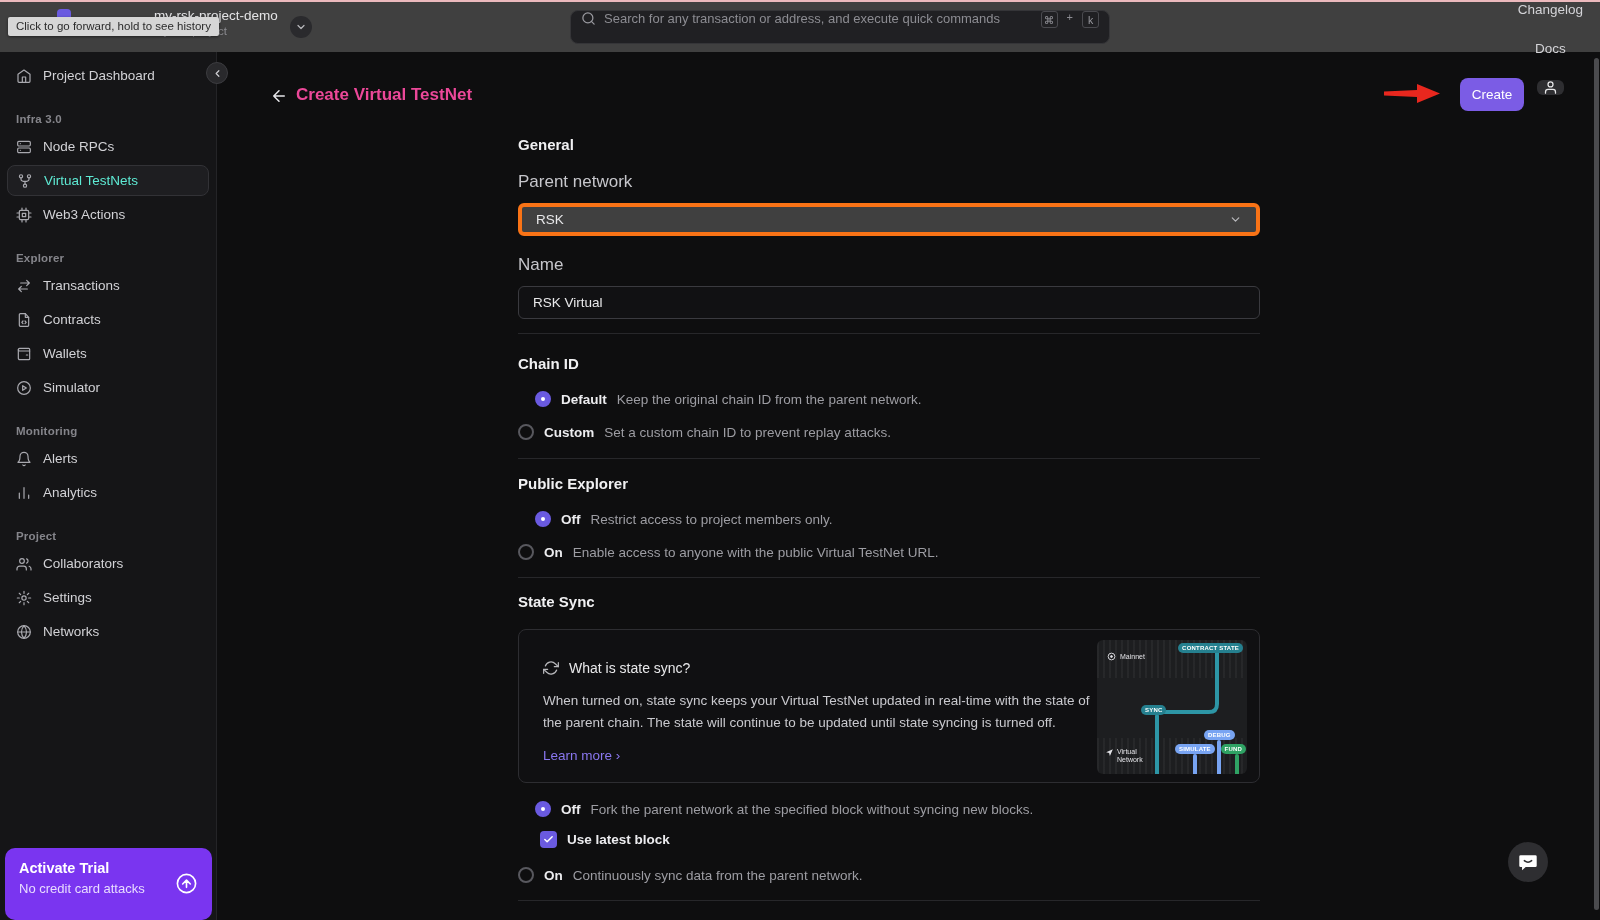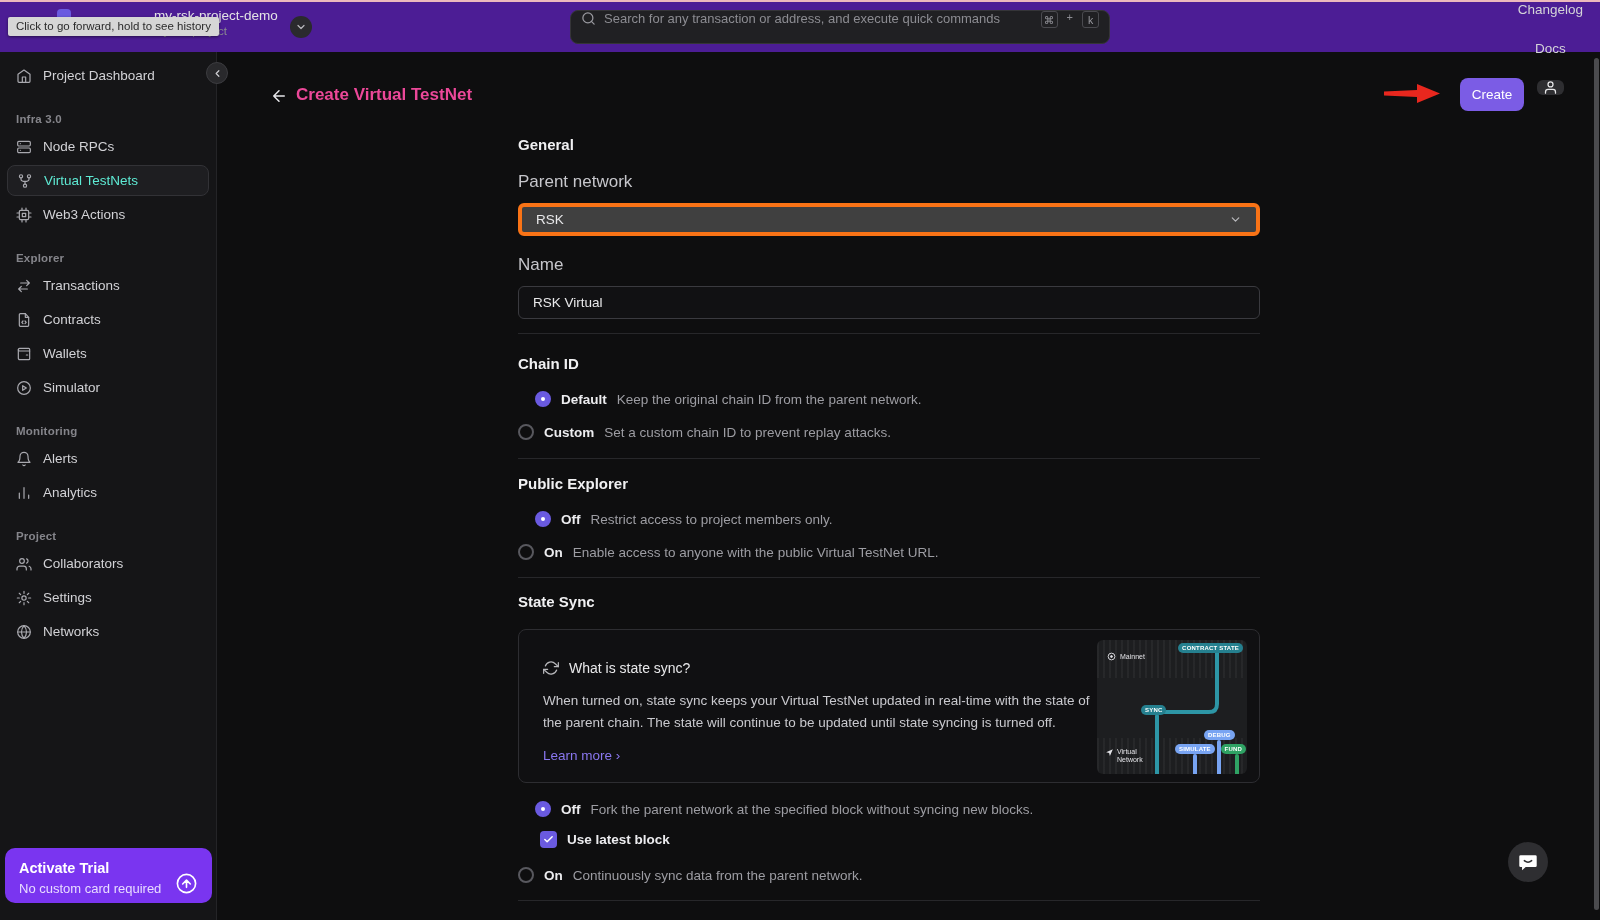--- a/index.html
+++ b/index.html
@@ -7,21 +7,21 @@
   body {
     font-family:"Liberation Sans", sans-serif;
     background:#0e0e0f; color:#e8e8ea; overflow:hidden; position:relative;
   }
   svg { display:block; }
 
   
   .top-hairline { position:absolute; top:0; left:0; width:1600px; height:2px; background:#ecb9bd; z-index:60; }
 
   
-  .topbar { position:absolute; top:2px; left:0; width:1600px; height:50px; background:#4c1d95; z-index:40; }
+  .topbar { position:absolute; top:2px; left:0; width:1600px; height:50px; background:#404040; z-index:40; }
   .logo-dot { position:absolute; left:57px; top:7px; width:14px; height:14px; border-radius:4px; background:#6a5ae0; }
   .nav-tooltip {
     position:absolute; left:8px; top:15px; background:#d6d6d6; color:#2b2b2b;
     font-size:11.5px; padding:3px 8px 4px; border-radius:2px; white-space:nowrap; z-index:55;
     box-shadow:0 1px 3px rgba(0,0,0,.5);
   }
   .project-switcher { position:absolute; left:154px; top:6px; }
   .project-name { font-size:13.5px; color:#e3e3e5; line-height:16px; white-space:nowrap; }
   .project-sub { font-size:11.5px; color:#8b8b90; line-height:13px; margin-top:1px; white-space:nowrap; }
   .project-chevron {
@@ -66,21 +66,21 @@
   }
   .side-section { padding:0 16px; margin:22px 0 6px; font-size:11.5px; font-weight:700; color:#85858b; letter-spacing:.2px; }
   .sidebar .first { margin-top:8px; }
   .gap-s { height:3px; }
   .collapse-btn {
     position:absolute; top:62px; left:206px; width:22px; height:22px; border-radius:50%;
     background:#29292c; border:1px solid #3c3c40; color:#cfcfd3; z-index:45;
     display:flex; align-items:center; justify-content:center; cursor:pointer;
   }
   .trial-banner {
-    position:absolute; left:5px; right:4px; top:796px; height:55px;
+    position:absolute; left:5px; right:4px; top:796px; height:72px;
     background:#7a35f0; border-radius:10px; padding:12px 14px; cursor:pointer;
   }
   .trial-title { font-size:14.5px; font-weight:700; color:#ffffff; }
   .trial-sub { font-size:13px; color:#e8dcff; margin-top:5px; }
   .trial-icon { position:absolute; right:14px; top:24px; color:#ffffff; }
 
   
   .main { position:absolute; left:217px; top:52px; right:0; bottom:0; background:#0e0e0f; }
   .back-btn { position:absolute; left:49px; top:31px; color:#e6e6ea; cursor:pointer; padding:4px; }
   .page-title { position:absolute; left:79px; top:33px; font-size:17px; font-weight:700; color:#ec4899; }
@@ -351,21 +351,21 @@
           <circle cx="12" cy="12" r="9.5"></circle>
           <path d="M2.5 12h19"></path>
           <path d="M12 2.5a14.5 14.5 0 0 1 3.8 9.5 14.5 14.5 0 0 1-3.8 9.5 14.5 14.5 0 0 1-3.8-9.5A14.5 14.5 0 0 1 12 2.5z"></path>
         </svg>
     </span>
     <span>Networks</span>
   </div>
 
   <div class="trial-banner">
     <div class="trial-title">Activate Trial</div>
-    <div class="trial-sub">No custom card required</div>
+    <div class="trial-sub">No credit card attacks</div>
     <span class="trial-icon">
       <svg width="23" height="23" viewBox="0 0 24 24" fill="none" stroke="currentColor" stroke-width="1.7" stroke-linecap="round" stroke-linejoin="round">
           <circle cx="12" cy="12" r="9.5"></circle>
           <path d="M16 12.5L12 8.5l-4 4M12 16V9"></path>
         </svg>
     </span>
   </div>
 </div>
 
 <div class="collapse-btn">

